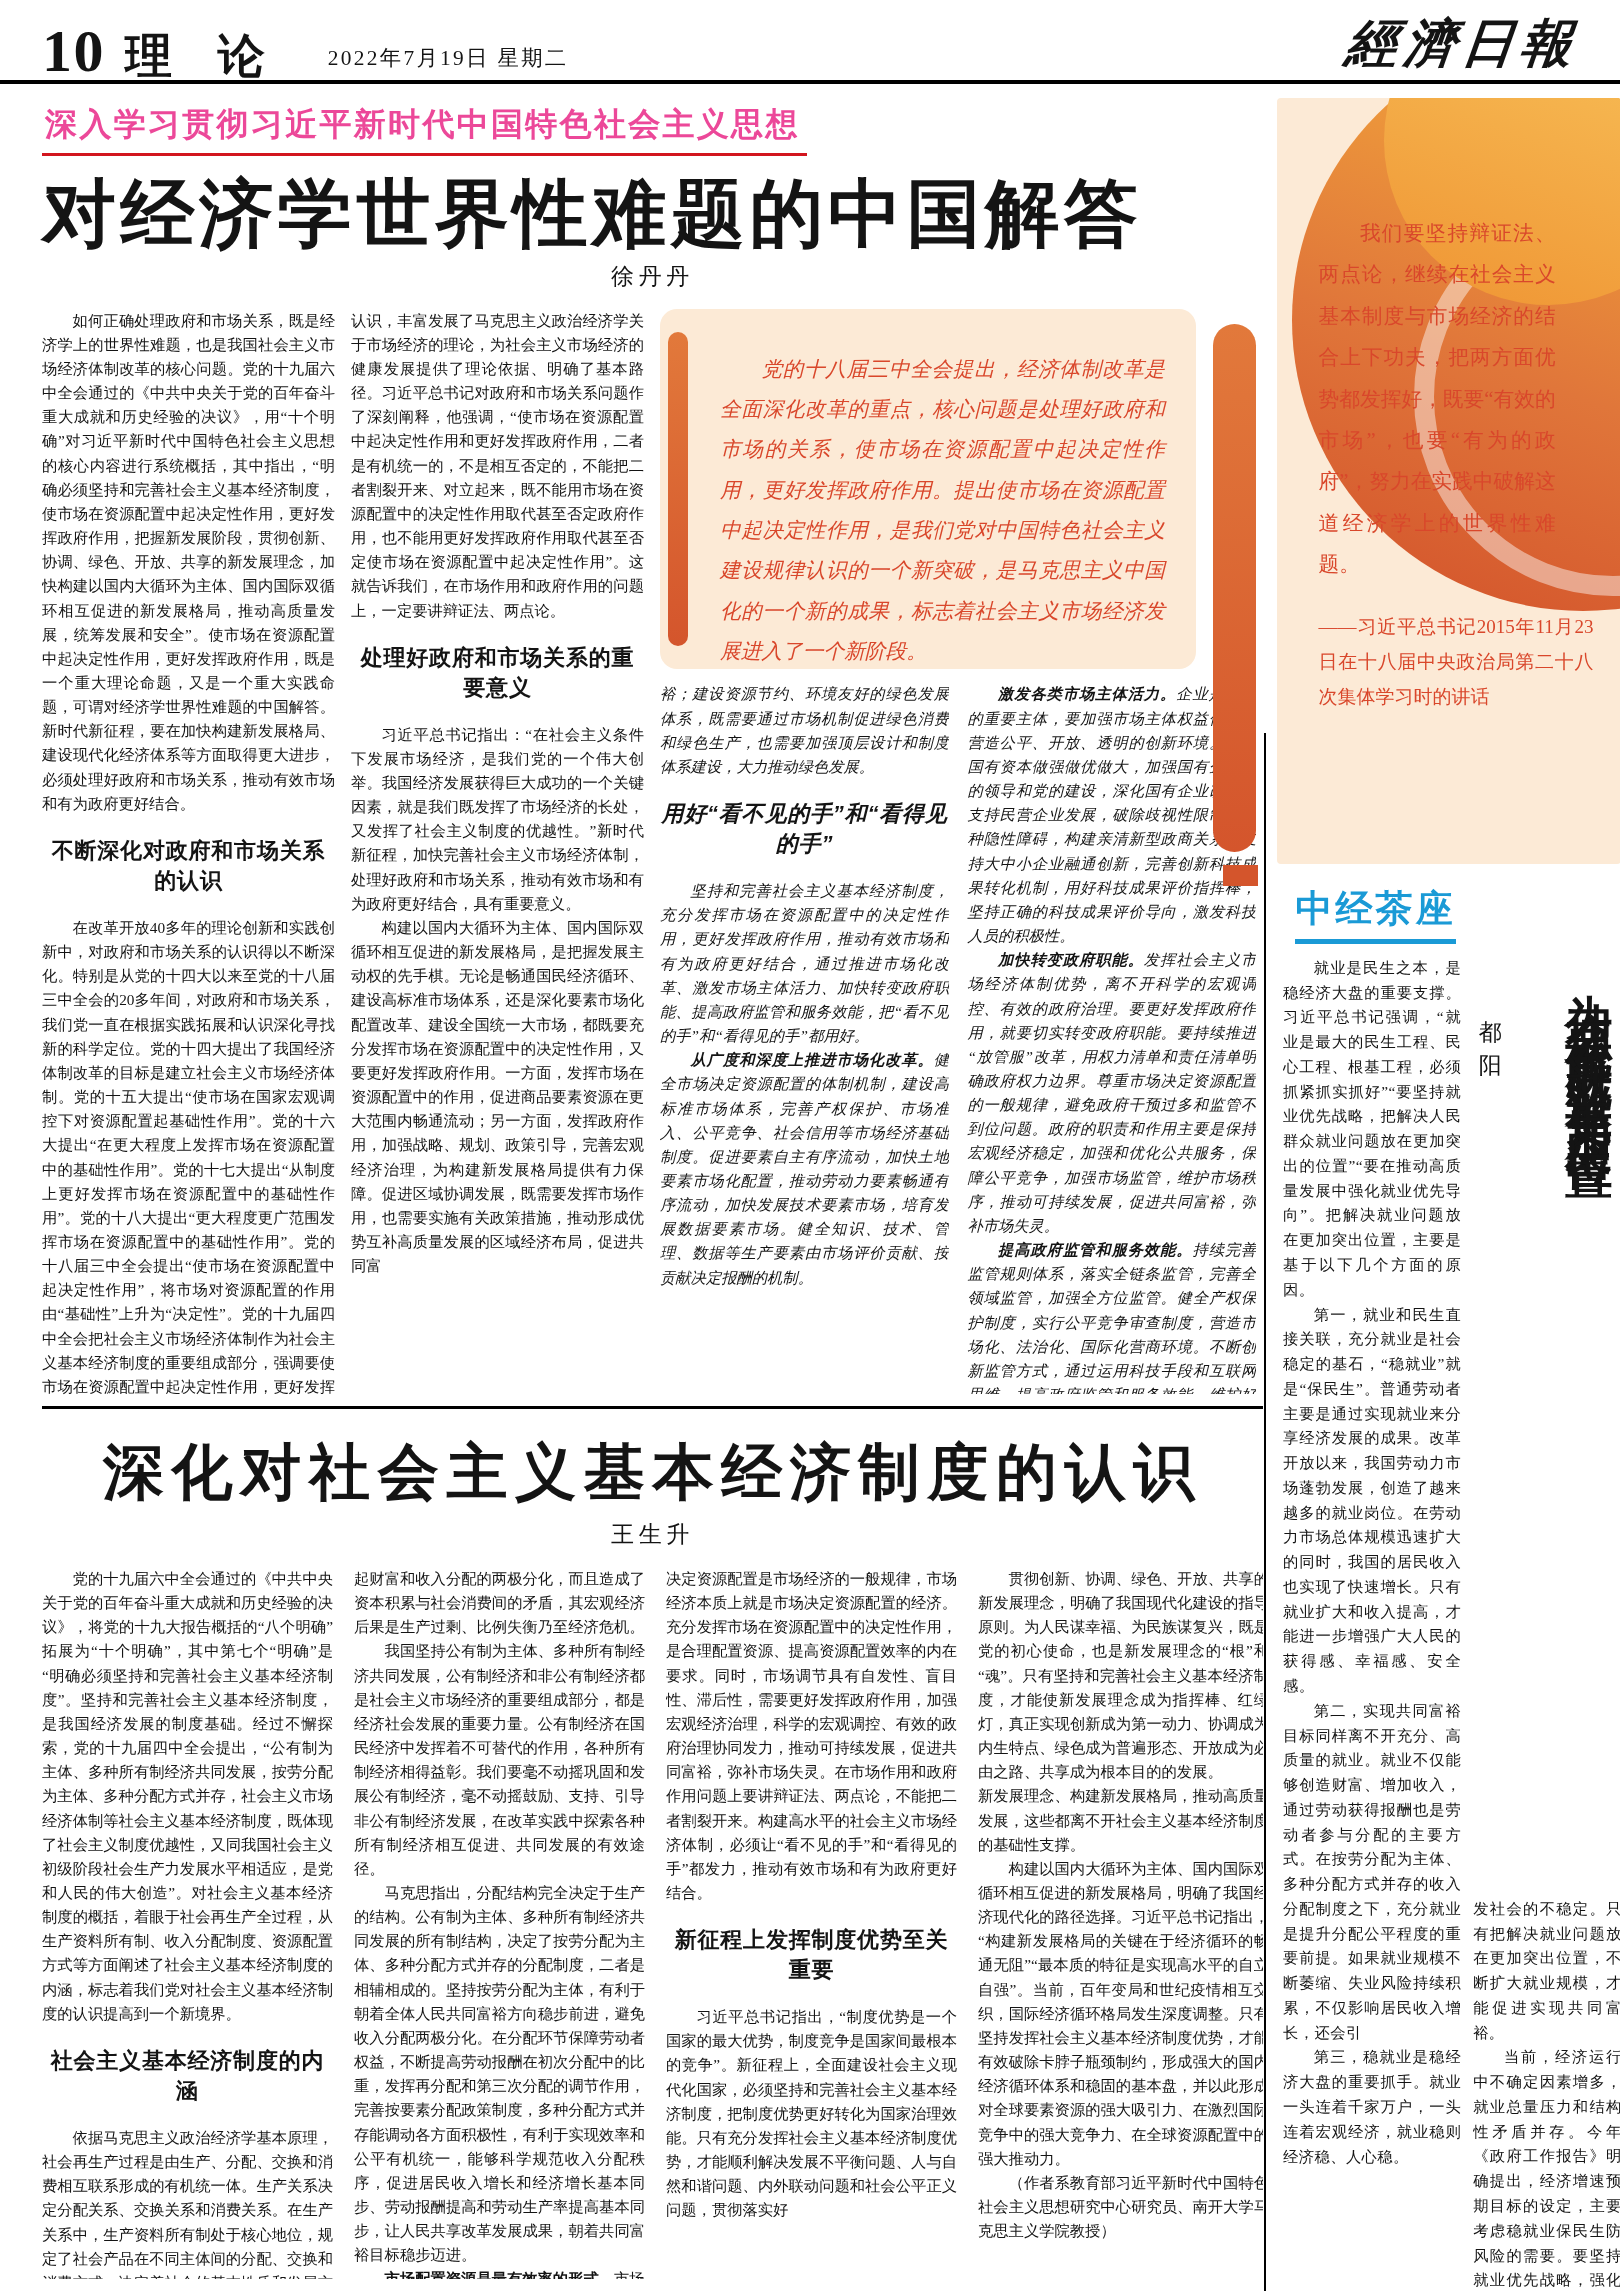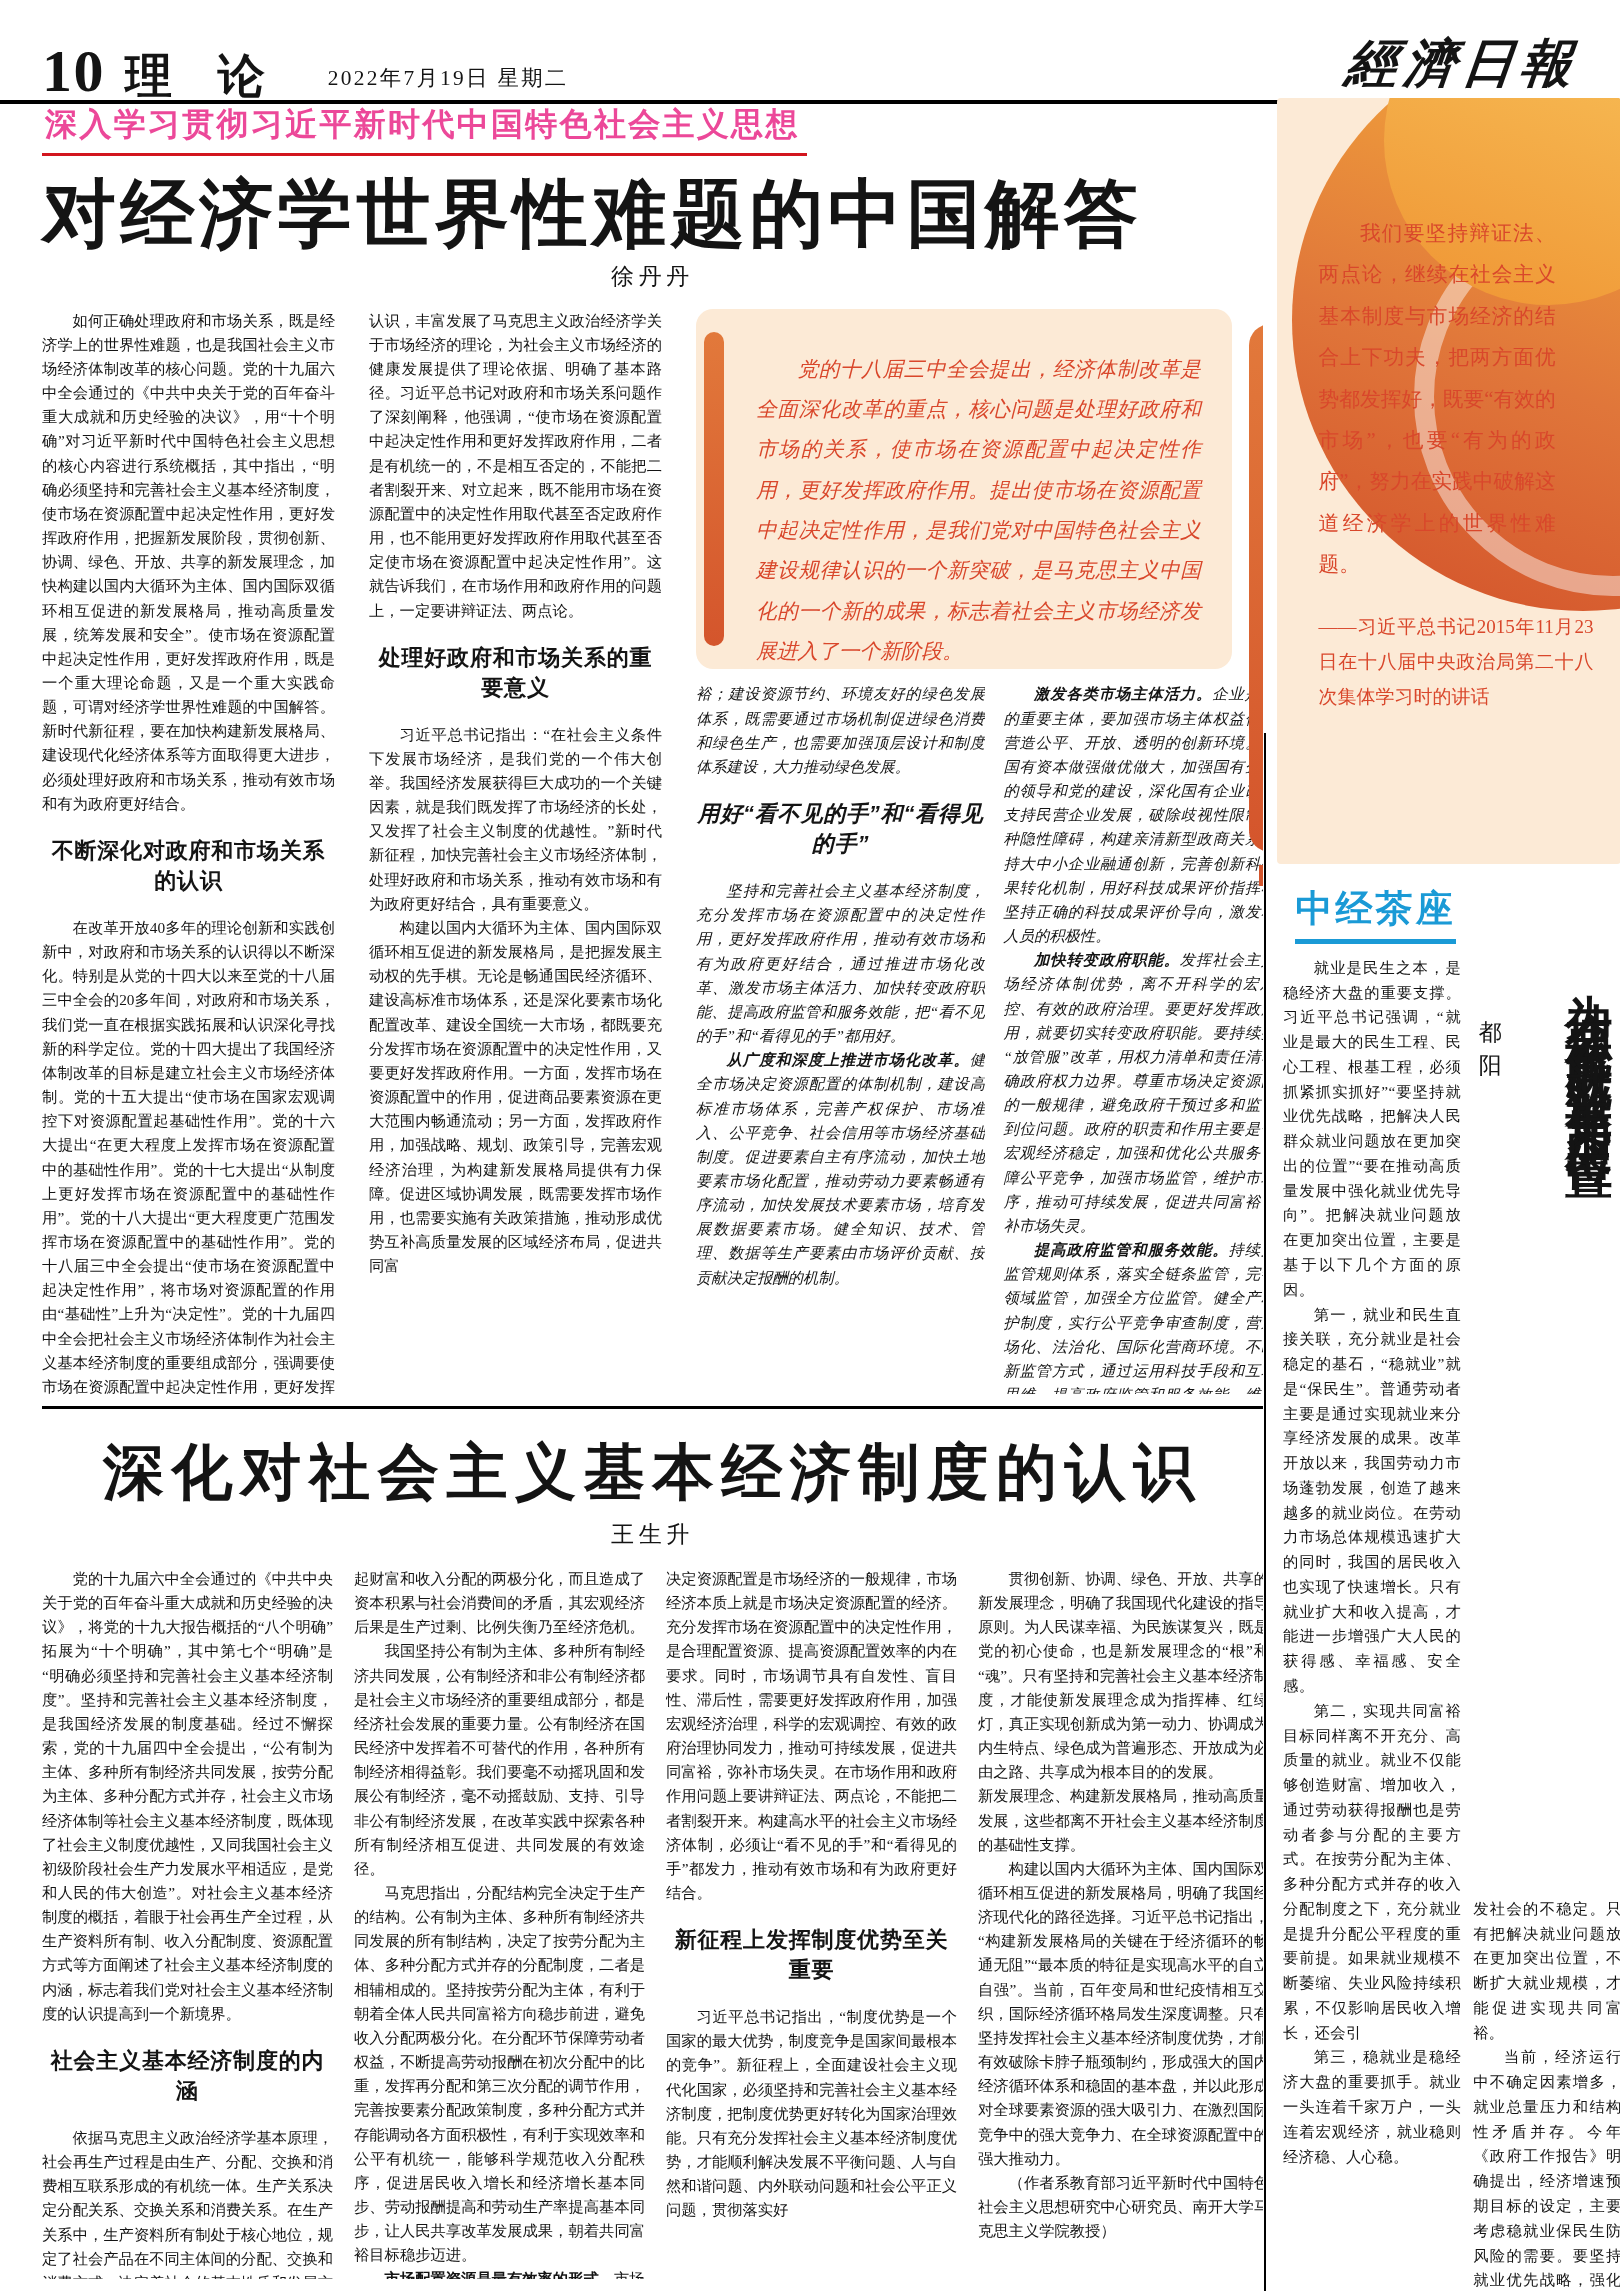--- a/index.html
+++ b/index.html
@@ -1,34 +1,34 @@
 <!DOCTYPE html>
 <html lang="zh" style="font-size:12.2px"><head>
 <meta charset="utf-8">
 <style>
   html,body{margin:0;padding:0;background:#e8e8e8;}
   .page{position:relative;width:1620px;height:2295px;background:#ffffff;overflow:hidden;
         font-family:"Liberation Serif","DejaVu Serif",serif;color:#141414;}
   
-  .header{position:absolute;left:0;top:0;width:1620px;height:104px;box-sizing:border-box;
+  .header{position:absolute;left:0;top:0;width:1620px;height:84px;box-sizing:border-box;
           border-bottom:4.6px solid #000;padding:0 42px;display:flex;align-items:flex-end;}
   .pageno{font-size:60px;font-weight:900;line-height:.95;letter-spacing:1.5px;}
   .section{font-size:47px;font-weight:900;letter-spacing:17px;margin-left:20px;line-height:1;}
   .pdate{font-size:21.4px;margin-left:46px;padding-bottom:7.7px;letter-spacing:2.3px;}
   .masthead{margin-left:auto;font-size:52px;font-weight:900;font-style:italic;
             transform:skewX(-6deg);letter-spacing:6.1px;padding-bottom:1.5px;}
   
   .left-main{position:absolute;left:42px;top:98px;width:1221px;}
   .banner{display:inline-block;color:#ec4899;font-size:32px;font-weight:900;
           font-family:"Liberation Sans","DejaVu Sans",sans-serif;
           border-bottom:3.1px solid #d2151e;padding:4.6px 7.7px 6.1px 3.1px;letter-spacing:2.3px;}
   .a1-title{text-align:left;font-family:"Liberation Sans","DejaVu Sans",sans-serif;
             font-size:74px;font-weight:900;letter-spacing:4.6px;margin:15.3px 0 4.6px;line-height:1.15;}
   .byline{text-align:center;font-size:23px;letter-spacing:4.6px;margin:4.6px 0 17px;}
-  .a1-body{display:flex;gap:34px;height:1087px;overflow:hidden;}
+  .a1-body{display:flex;gap:16px;height:1087px;overflow:hidden;}
   .ncol{text-align:justify;overflow:hidden;}
   .colA,.colB{width:293px;flex:none;}
   .right-wrap{width:598px;flex:none;position:relative;font-style:italic;}
   .deco-bar{position:absolute;left:553px;top:15.3px;width:43px;height:528px;border-radius:21.4px;
             background:linear-gradient(180deg,#e2793b,#d4552c);}
   .deco-sq{position:absolute;left:563px;top:556px;width:35px;height:21.4px;background:#d4552c;}
   .quote1{position:relative;width:536px;height:360px;box-sizing:border-box;background:#fcead6;
           border-radius:17px;padding:40px 31px 0 60px;overflow:hidden;color:#d9472b;}
   .quote1 .accent{position:absolute;left:7.7px;top:23px;bottom:23px;width:20px;height:314px;
           border-radius:10px;background:linear-gradient(180deg,#e2793b,#d4552c);}

